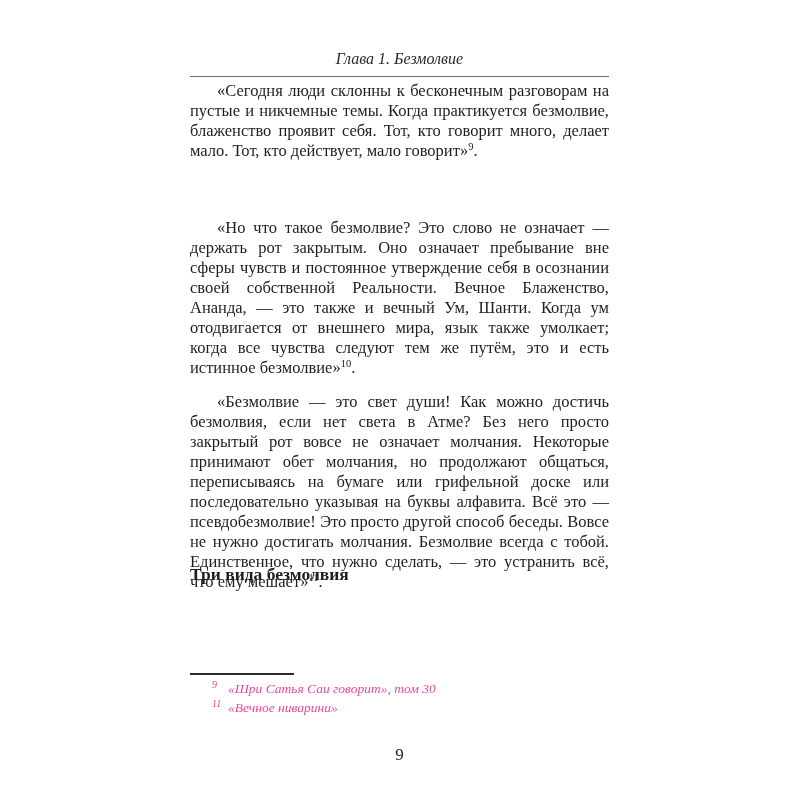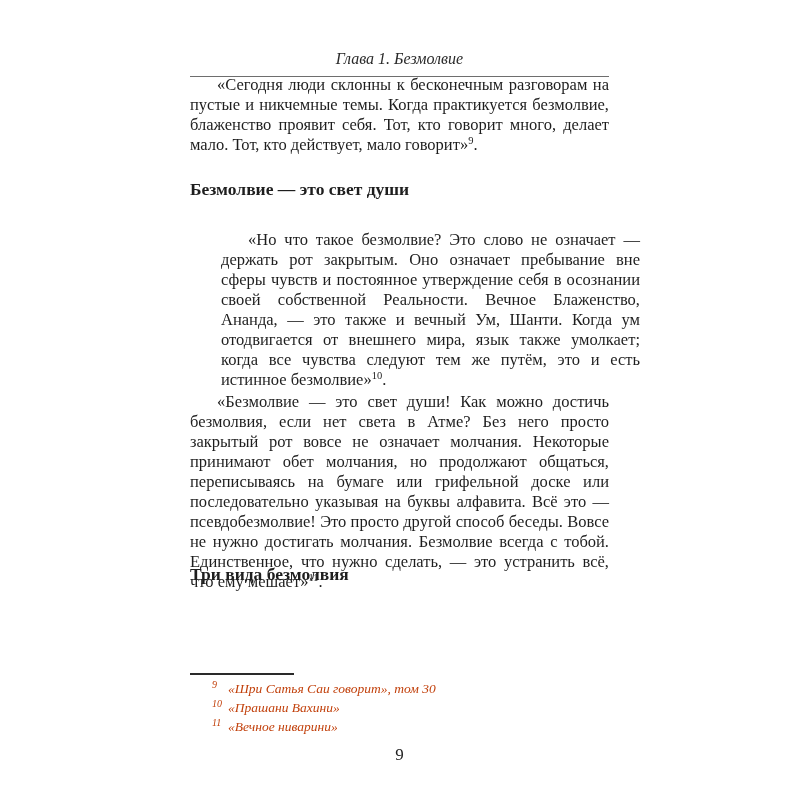--- a/index.html
+++ b/index.html
@@ -42,38 +42,38 @@
     font-size: 10.5px;
     line-height: 0;
     vertical-align: super;
   }
   .section-heading {
     font-weight: bold;
     font-size: 17.5px;
     line-height: 20px;
     margin: 0;
   }
-  #para1 { top: 75px; }
+  #para1 { top: 81px; }
   #heading1 { top: 179px; }
-  #para2 { top: 230px; margin-left: 31px; }
+  #para2 { top: 218px; }
   #para3 { top: 392px; }
   #heading2 { top: 564px; }
   #para4 { top: 598px; }
   .fn-rule {
     top: 673px;
     width: 104px;
     border-top: 2px solid #2a2a2a;
     height: 0;
   }
   .footnotes {
     top: 679px;
     font-style: italic;
     font-size: 13.5px;
     line-height: 19px;
-    color: #c2410c;
+    color: #ec4899;
   }
   .fn-row { white-space: nowrap; }
   .fn-num {
     display: inline-block;
     margin-left: 22px;
     width: 16px;
     font-size: 10px;
     vertical-align: super;
     line-height: 0;
   }
@@ -86,32 +86,30 @@
 </style>
 </head>
 <body>
 
 <div class="page">
 
   <div class="col running-head">Глава 1. Безмолвие</div>
 
   <p class="col body-p" id="para1"><span>«Сегодня люди склонны к бесконечным разговорам на пустые и никчемные темы. Когда практикуется безмолвие, блаженство проявит себя. Тот, кто говорит много, делает мало. Тот, кто действует, мало говорит»</span><sup>9</sup><span>.</span></p>
 
-  <h2 class="col section-heading" id="heading1">Безмолвие — это свет души</h2>
 
   <p class="col body-p" id="para2"><span>«Но что такое безмолвие? Это слово не означает — держать рот закрытым. Оно означает пребывание вне сферы чувств и постоянное утверждение себя в осознании своей собственной Реальности. Вечное Блаженство, Ананда, — это также и вечный Ум, Шанти. Когда ум отодвигается от внешнего мира, язык также умолкает; когда все чувства следуют тем же путём, это и есть истинное безмолвие»</span><sup>10</sup><span>.</span></p>
 
   <p class="col body-p" id="para3"><span>«Безмолвие — это свет души! Как можно достичь безмолвия, если нет света в Атме? Без него просто закрытый рот вовсе не означает молчания. Некоторые принимают обет молчания, но продолжают общаться, переписываясь на бумаге или грифельной доске или последовательно указывая на буквы алфавита. Всё это — псевдобезмолвие! Это просто другой способ беседы. Вовсе не нужно достигать молчания. Безмолвие всегда с тобой. Единственное, что нужно сделать, — это устранить всё, что ему мешает»</span><sup>11</sup><span>.</span></p>
 
   <h2 class="col section-heading" id="heading2">Три вида безмолвия</h2>
 
 
   <div class="col fn-rule"></div>
 
   <div class="col footnotes">
     <div class="fn-row"><sup class="fn-num">9</sup><span>«Шри Сатья Саи говорит», том 30</span></div>
-    <div class="fn-row"><sup class="fn-num">10</sup><span>«Прашани Вахини»</span></div>
     <div class="fn-row"><sup class="fn-num">11</sup><span>«Вечное ниварини»</span></div>
   </div>
 
   <div class="col page-num">9</div>
 
 </div>
 
 </body></html>

